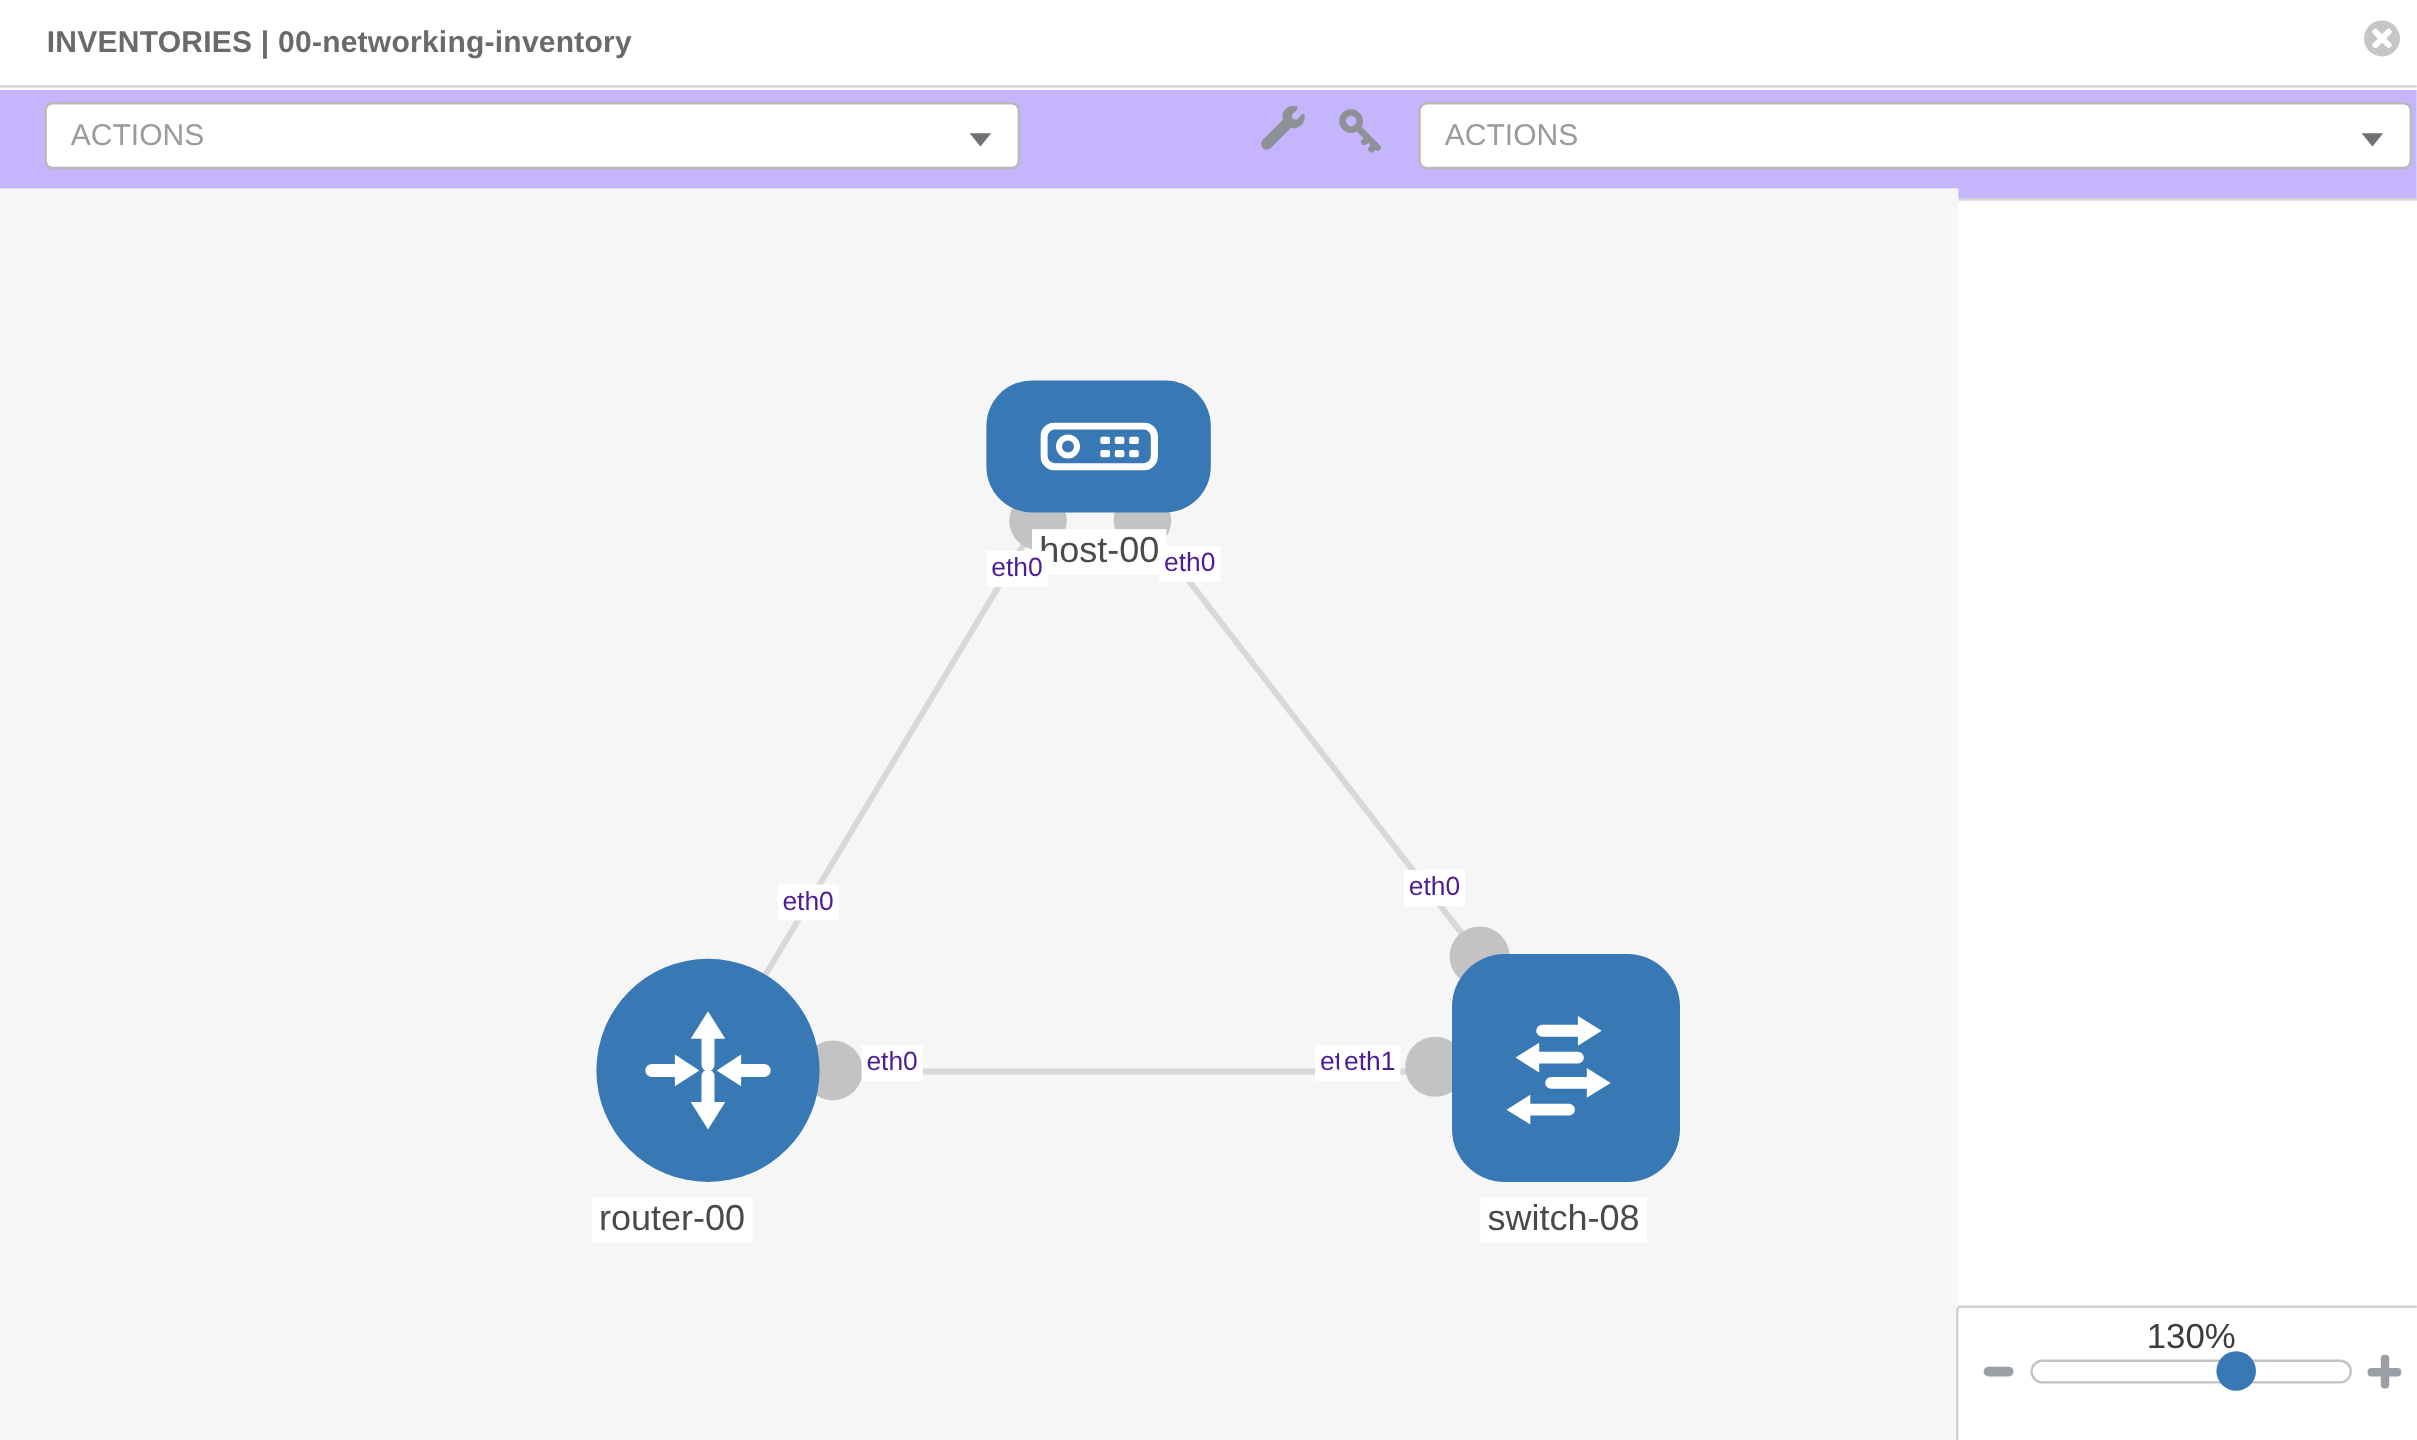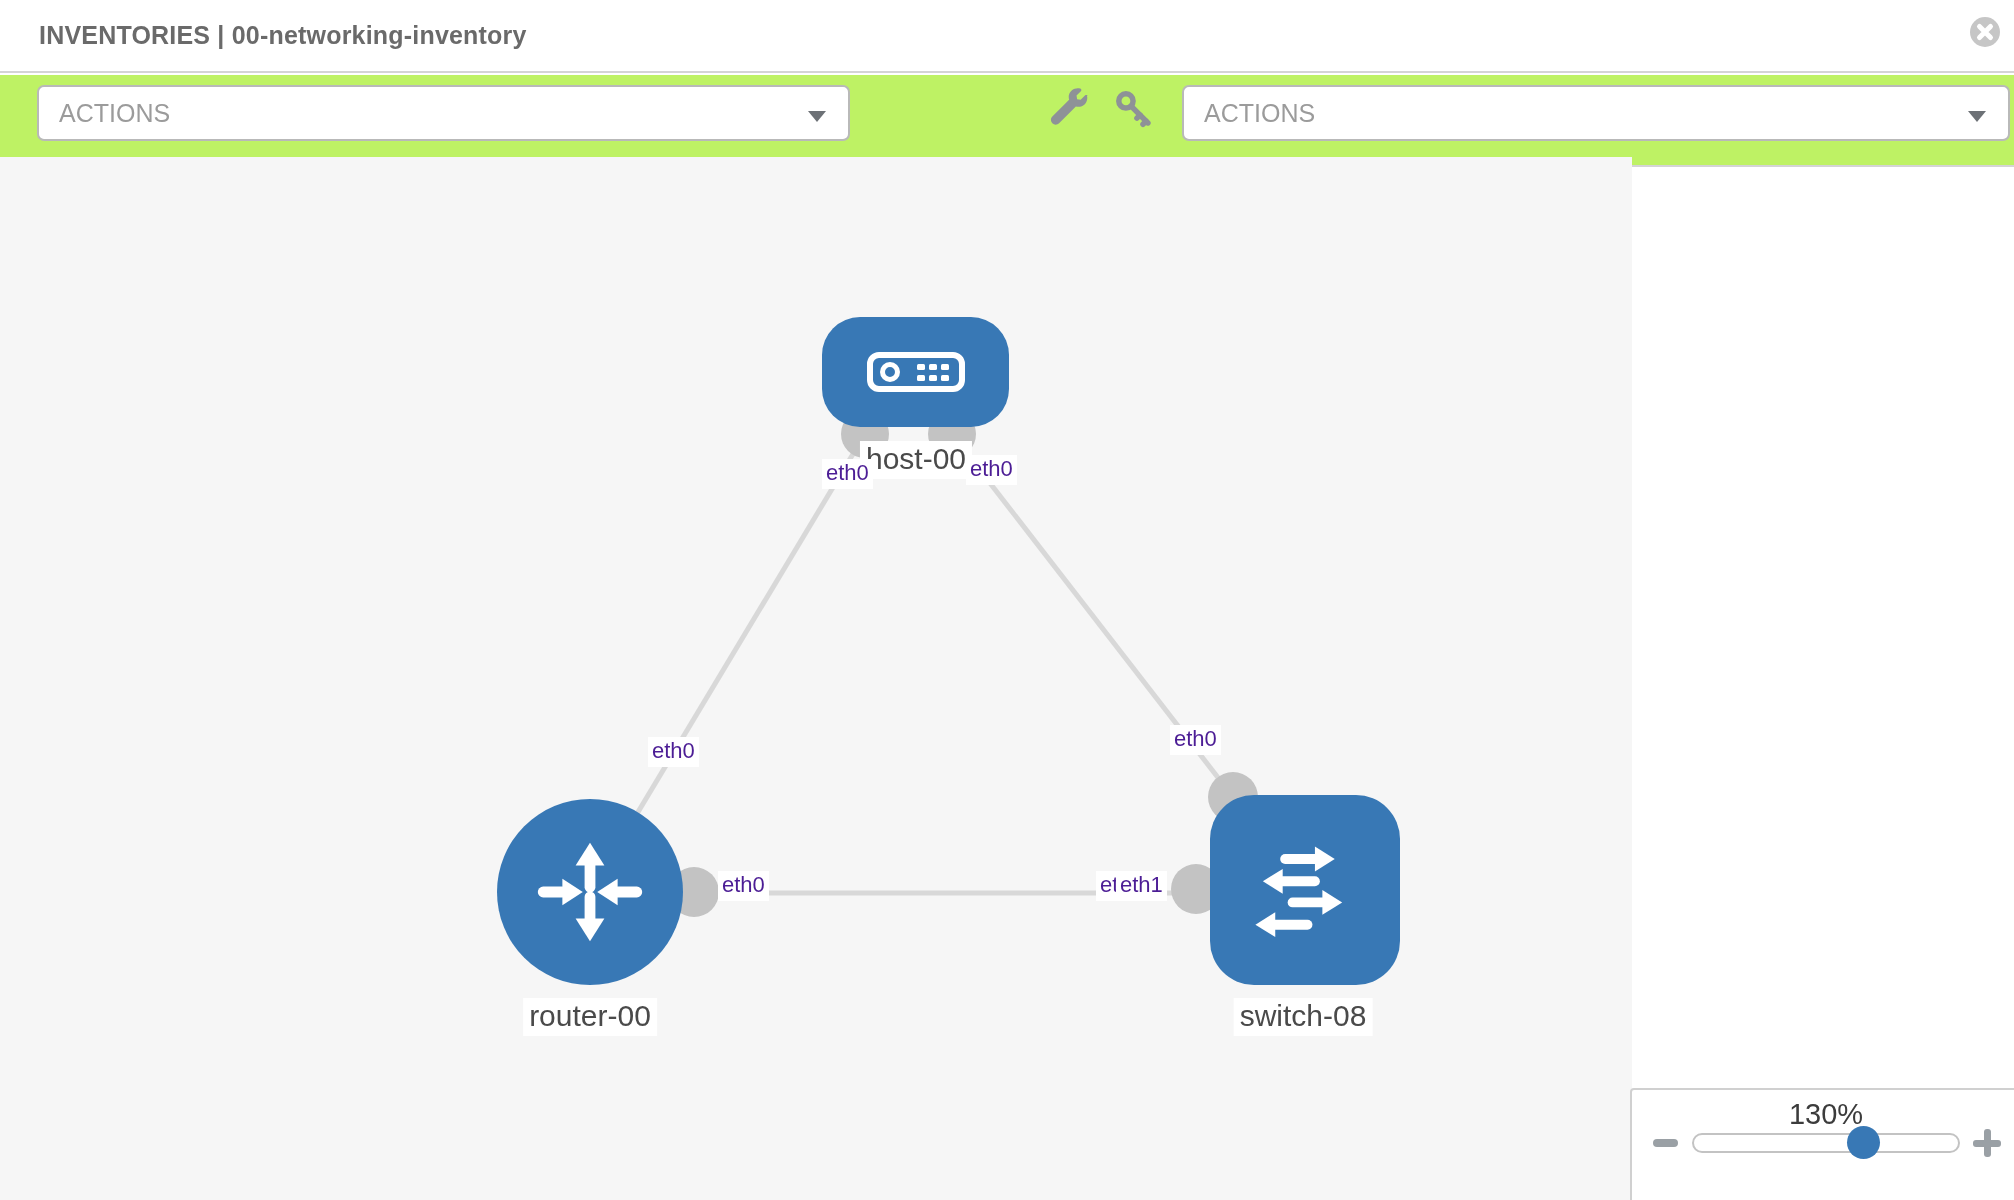--- a/index.html
+++ b/index.html
@@ -8,21 +8,21 @@
   .app { position:relative; width:2014px; height:1200px; overflow:hidden; background:#fff; }
 
   
   .header { position:absolute; left:0; top:0; width:2014px; height:73px; background:#fff;
             border-bottom:2px solid #d4d4d4; }
   .page-title { position:absolute; left:39px; top:0; height:71px; line-height:71px;
                 font-size:25px; font-weight:bold; color:#6a6a6a; letter-spacing:.2px; }
   .close-btn { position:absolute; left:1969px; top:16px; width:32px; height:32px; cursor:pointer; }
 
   
-  .toolbar { position:absolute; left:0; top:75px; width:2014px; height:92px; background:#bef264;
+  .toolbar { position:absolute; left:0; top:75px; width:2014px; height:92px; background:#c4b5fd;
              border-bottom:2px solid #d4d4d4; }
   .dropdown { position:absolute; top:10px; height:56px; background:#fff; border:2px solid #b9b9b9;
               border-radius:7px; display:flex; align-items:center; cursor:pointer; }
   .dropdown .dd-label { margin-left:20px; font-size:25px; color:#9b9b9b; }
   .caret { position:absolute; right:22px; top:24px; width:0; height:0;
            border-left:9px solid transparent; border-right:9px solid transparent;
            border-top:11px solid #6d7176; }
   .dd-actions { left:37px; width:813px; }
   .dd-search  { left:1182px; width:828px; }
   .tool-icon { position:absolute; top:12px; cursor:pointer; }
@@ -156,21 +156,21 @@
             <path d="M16 43 L32 33 L32 53 Z" stroke="none"></path>
           <path d="M40 60 L66 60" fill="none"></path>
             <path d="M80 60 L64 50 L64 70 Z" stroke="none"></path>
           <path d="M52 78 L24 78" fill="none"></path>
             <path d="M10 78 L26 68 L26 88 Z" stroke="none"></path>
         </g>
       </svg>
     </div>
 
     <div class="node-label" style="left:916px; top:284px;">host-00</div>
-    <div class="node-label" style="left:590px; top:841px;">router-00</div>
+    <div class="node-label" style="left:560px; top:841px;">router-00</div>
     <div class="node-label" style="left:1303px; top:841px;">switch-08</div>
 
     <div class="if-label" style="left:822px; top:302px;">eth0</div>
     <div class="if-label" style="left:966px; top:298px;">eth0</div>
     <div class="if-label" style="left:648px; top:580px;">eth0</div>
     <div class="if-label" style="left:1170px; top:568px;">eth0</div>
     <div class="if-label" style="left:718px; top:714px;">eth0</div>
     <div class="if-label" style="left:1096px; top:714px; z-index:1;">eth0</div>
     <div class="if-label" style="left:1116px; top:714px; z-index:2;">eth1</div>
 

